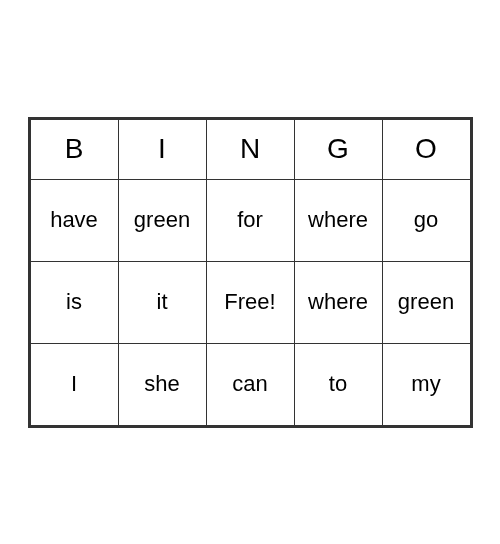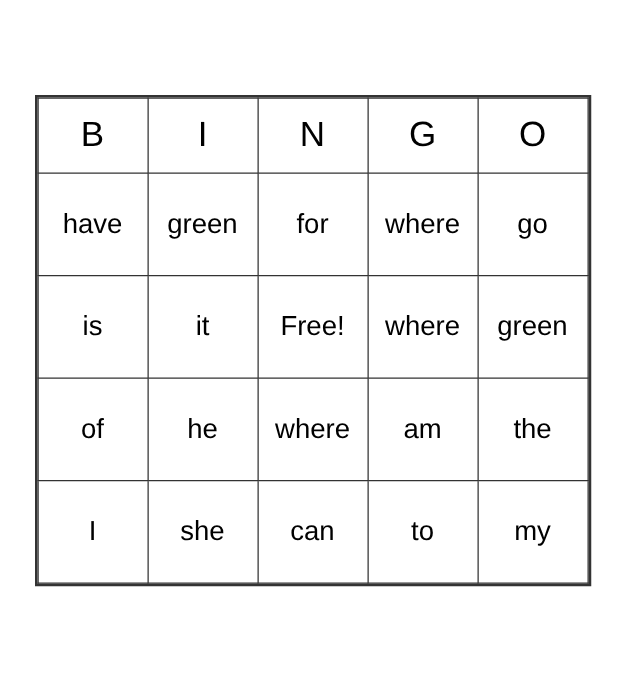--- a/index.html
+++ b/index.html
@@ -71,27 +71,20 @@
           <td>go</td>
         </tr>
         <tr>
           <td>is</td>
           <td>it</td>
           <td style="font-weight: normal;">Free!</td>
           <td>where</td>
           <td>green</td>
         </tr>
         <tr>
-          <td>of</td>
-          <td>he</td>
-          <td>where</td>
-          <td>am</td>
-          <td>the</td>
-        </tr>
-        <tr>
           <td>I</td>
           <td>she</td>
           <td>can</td>
           <td>to</td>
           <td>my</td>
         </tr>
       </tbody>
   </table>
 </div>
 

